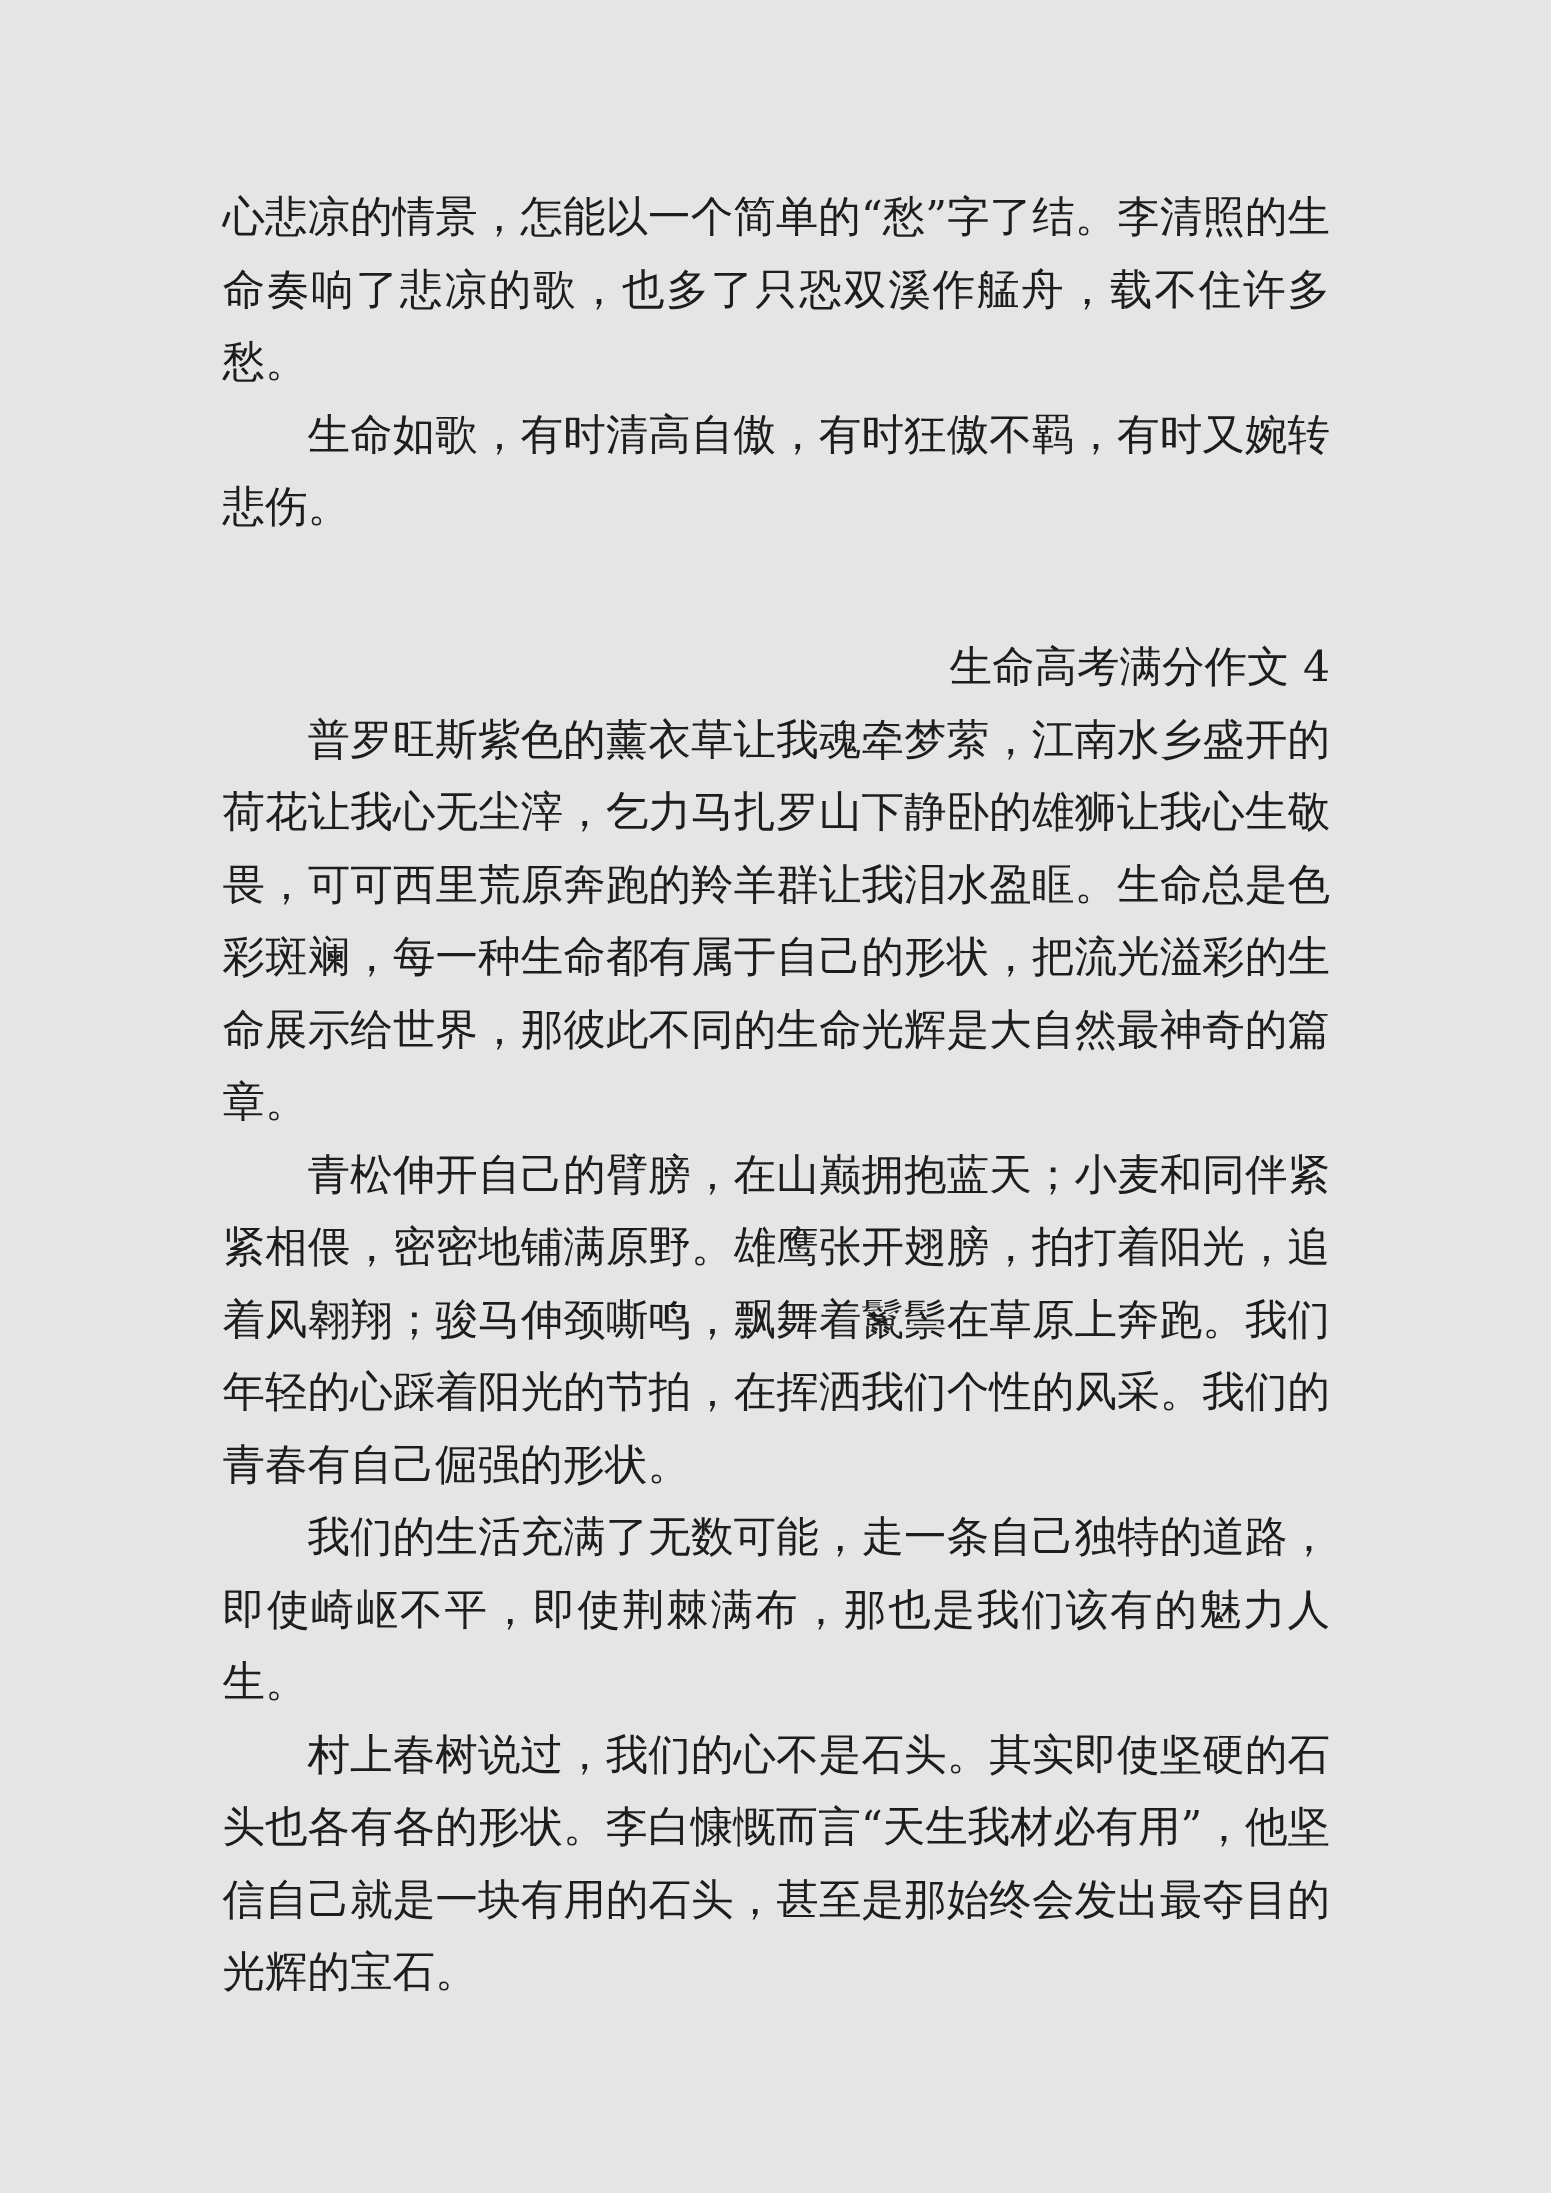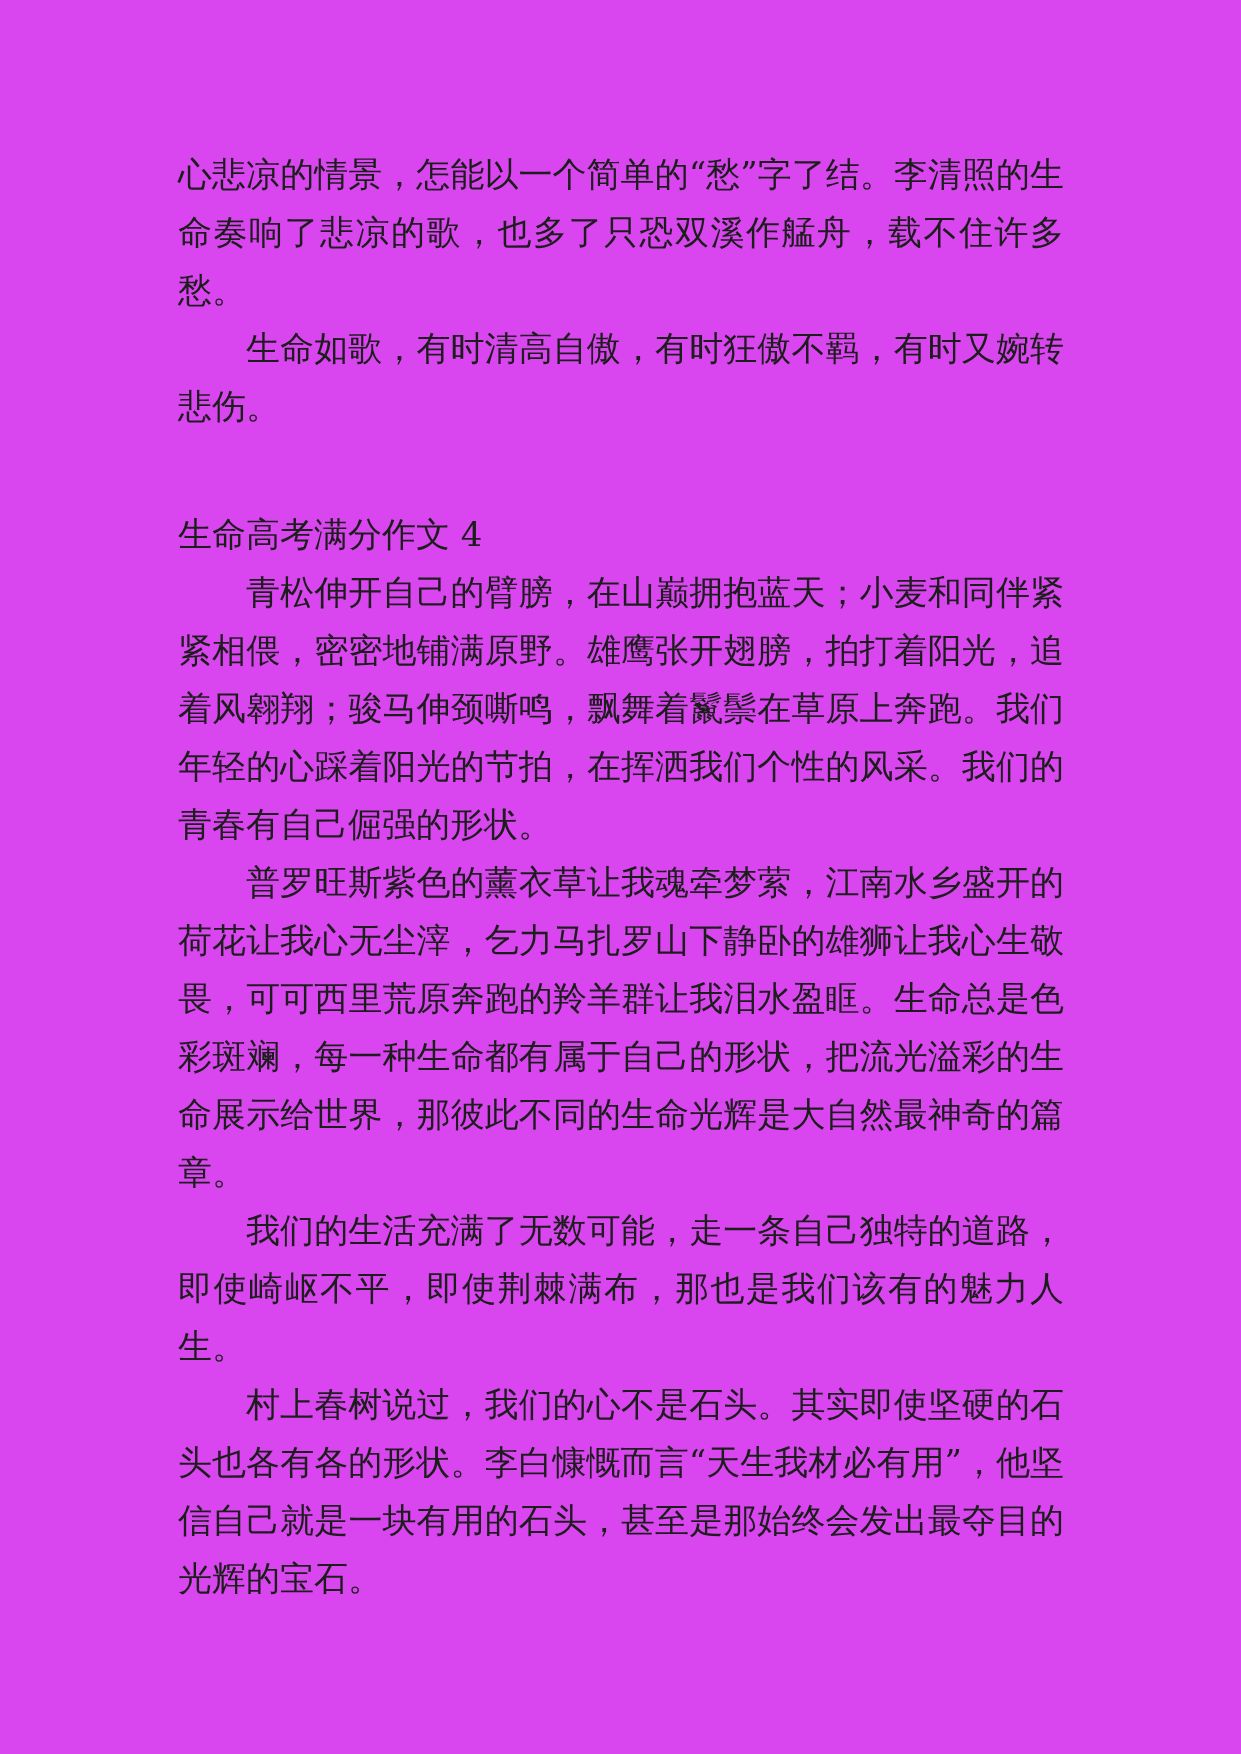--- a/index.html
+++ b/index.html
@@ -9,21 +9,21 @@
   }
   body {
     width: 1241px;
     height: 1754px;
     overflow: hidden;
   }
   .page {
     box-sizing: border-box;
     width: 1241px;
     height: 1754px;
-    background: #d946ef;
+    background: #e5e5e5;
     padding: 145px 177px 0 178px;
     color: #1d1d1d;
     font-family: "DejaVu Serif", "Liberation Serif", serif;
     font-size: 34px;
     line-height: 58px;
     letter-spacing: 0px;
   }
   .para {
     margin: 0;
     padding: 0;
@@ -34,34 +34,34 @@
   }
   .para.no-indent {
     text-indent: 0;
   }
   .section-heading {
     margin: 70px 0 0 0;
     padding: 0;
     font-size: 34px;
     font-weight: 400;
     line-height: 58px;
-    text-align: left;
+    text-align: right;
     text-indent: 0;
   }
 </style>
 </head>
 <body>
 
 <div class="page">
   <p class="para no-indent">心悲凉的情景，怎能以一个简单的“愁”字了结。李清照的生命奏响了悲凉的歌，也多了只恐双溪作艋舟，载不住许多愁。</p>
 
   <p class="para">生命如歌，有时清高自傲，有时狂傲不羁，有时又婉转悲伤。</p>
 
   <h2 class="section-heading">生命高考满分作文 4</h2>
 
+  <p class="para">普罗旺斯紫色的薰衣草让我魂牵梦萦，江南水乡盛开的荷花让我心无尘滓，乞力马扎罗山下静卧的雄狮让我心生敬畏，可可西里荒原奔跑的羚羊群让我泪水盈眶。生命总是色彩斑斓，每一种生命都有属于自己的形状，把流光溢彩的生命展示给世界，那彼此不同的生命光辉是大自然最神奇的篇章。</p>
+
   <p class="para">青松伸开自己的臂膀，在山巅拥抱蓝天；小麦和同伴紧紧相偎，密密地铺满原野。雄鹰张开翅膀，拍打着阳光，追着风翱翔；骏马伸颈嘶鸣，飘舞着鬣鬃在草原上奔跑。我们年轻的心踩着阳光的节拍，在挥洒我们个性的风采。我们的青春有自己倔强的形状。</p>
-
-  <p class="para">普罗旺斯紫色的薰衣草让我魂牵梦萦，江南水乡盛开的荷花让我心无尘滓，乞力马扎罗山下静卧的雄狮让我心生敬畏，可可西里荒原奔跑的羚羊群让我泪水盈眶。生命总是色彩斑斓，每一种生命都有属于自己的形状，把流光溢彩的生命展示给世界，那彼此不同的生命光辉是大自然最神奇的篇章。</p>
 
   <p class="para">我们的生活充满了无数可能，走一条自己独特的道路，即使崎岖不平，即使荆棘满布，那也是我们该有的魅力人生。</p>
 
   <p class="para">村上春树说过，我们的心不是石头。其实即使坚硬的石头也各有各的形状。李白慷慨而言“天生我材必有用”，他坚信自己就是一块有用的石头，甚至是那始终会发出最夺目的光辉的宝石。</p>
 </div>
 
 </body></html>

